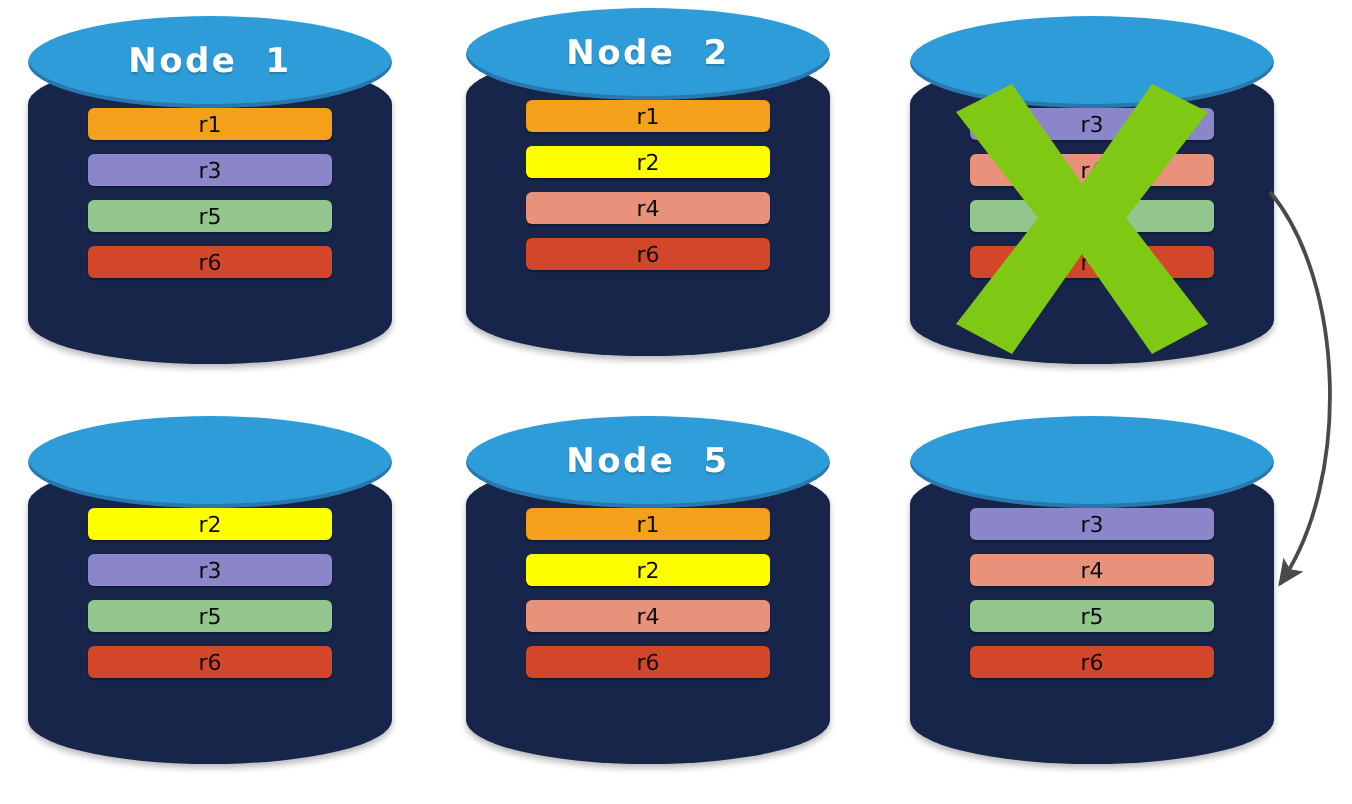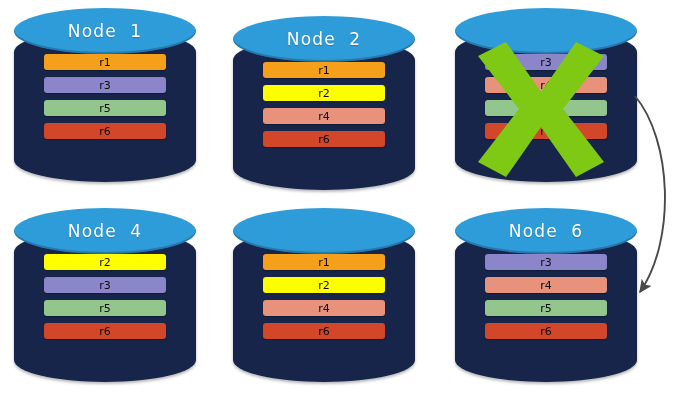--- a/index.html
+++ b/index.html
@@ -55,21 +55,21 @@
     position: absolute;
     left: 0;
     top: 0;
     width: 182px;
     height: 46px;
     display: flex;
     align-items: center;
     justify-content: center;
     color: #ffffff;
     font-size: 17px;
-    font-weight: normal;
+    font-weight: bold;
     letter-spacing: 1.2px;
     white-space: pre;
     text-shadow: 0 1px 1px rgba(0,0,0,0.20);
   }
 
   .rec-list {
     position: absolute;
     left: 30px;
     top: 46px;
     width: 122px;
@@ -117,21 +117,21 @@
         <div class="cyl-body" style="background: rgb(23, 37, 75);"></div>
         <div class="cyl-top" style="background: rgb(46, 156, 216);"></div>
         <div class="node-label">Node  1</div>
         <div class="rec-list">
           <div class="rec" style="background: rgb(245, 160, 26);">r1</div>
           <div class="rec" style="background: rgb(139, 133, 201);">r3</div>
           <div class="rec" style="background: rgb(147, 198, 140);">r5</div>
           <div class="rec" style="background: rgb(210, 71, 42);">r6</div>
         </div>
       </div>
-      <div class="node" style="left: 233px; top: 16px; text-align: right;">
+      <div class="node" style="left: 233px; top: 4px; text-align: right;">
         <div class="cyl-body" style="background: rgb(23, 37, 75);"></div>
         <div class="cyl-top" style="background: rgb(46, 156, 216);"></div>
         <div class="node-label">Node  2</div>
         <div class="rec-list">
           <div class="rec" style="background: rgb(245, 160, 26);">r1</div>
           <div class="rec" style="background: rgb(255, 255, 0);">r2</div>
           <div class="rec" style="background: rgb(232, 146, 124);">r4</div>
           <div class="rec" style="background: rgb(210, 71, 42);">r6</div>
         </div>
       </div>
@@ -141,42 +141,41 @@
         <div class="rec-list">
           <div class="rec" style="background: rgb(139, 133, 201);">r3</div>
           <div class="rec" style="background: rgb(232, 146, 124);">r4</div>
           <div class="rec" style="background: rgb(147, 198, 140);">r5</div>
           <div class="rec" style="background: rgb(210, 71, 42);">r6</div>
         </div>
       </div>
       <div class="node" style="left: 14px; top: 208px;">
         <div class="cyl-body" style="background: rgb(23, 37, 75);"></div>
         <div class="cyl-top" style="background: rgb(46, 156, 216);"></div>
-        <div class="node-label">Node  4</div>
         <div class="rec-list">
           <div class="rec" style="background: rgb(255, 255, 0);">r2</div>
           <div class="rec" style="background: rgb(139, 133, 201);">r3</div>
           <div class="rec" style="background: rgb(147, 198, 140);">r5</div>
           <div class="rec" style="background: rgb(210, 71, 42);">r6</div>
         </div>
       </div>
       <div class="node" style="left: 233px; top: 208px;">
         <div class="cyl-body" style="background: rgb(23, 37, 75);"></div>
         <div class="cyl-top" style="background: rgb(46, 156, 216);"></div>
+        <div class="node-label">Node  5</div>
         <div class="rec-list">
           <div class="rec" style="background: rgb(245, 160, 26);">r1</div>
           <div class="rec" style="background: rgb(255, 255, 0);">r2</div>
           <div class="rec" style="background: rgb(232, 146, 124);">r4</div>
           <div class="rec" style="background: rgb(210, 71, 42);">r6</div>
         </div>
       </div>
       <div class="node" style="left: 455px; top: 208px;">
         <div class="cyl-body" style="background: rgb(23, 37, 75);"></div>
         <div class="cyl-top" style="background: rgb(46, 156, 216);"></div>
-        <div class="node-label">Node  6</div>
         <div class="rec-list">
           <div class="rec" style="background: rgb(139, 133, 201);">r3</div>
           <div class="rec" style="background: rgb(232, 146, 124);">r4</div>
           <div class="rec" style="background: rgb(147, 198, 140);">r5</div>
           <div class="rec" style="background: rgb(210, 71, 42);">r6</div>
         </div>
       </div>
     </div>
 
   <svg class="fail-x" viewBox="0 0 142 135">

